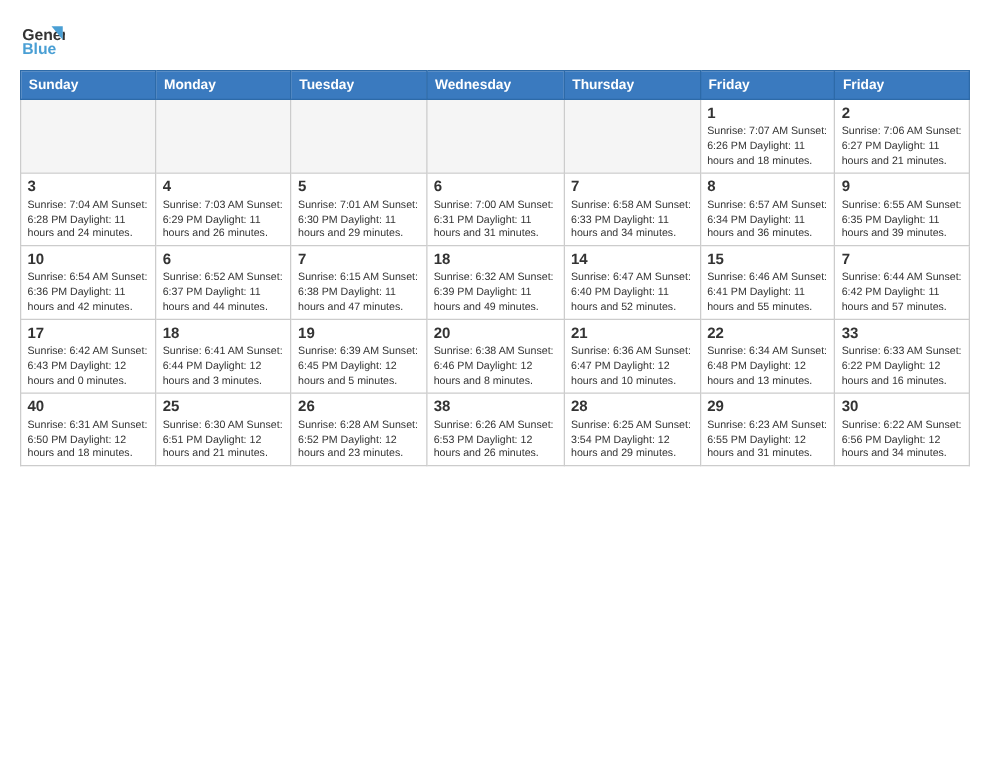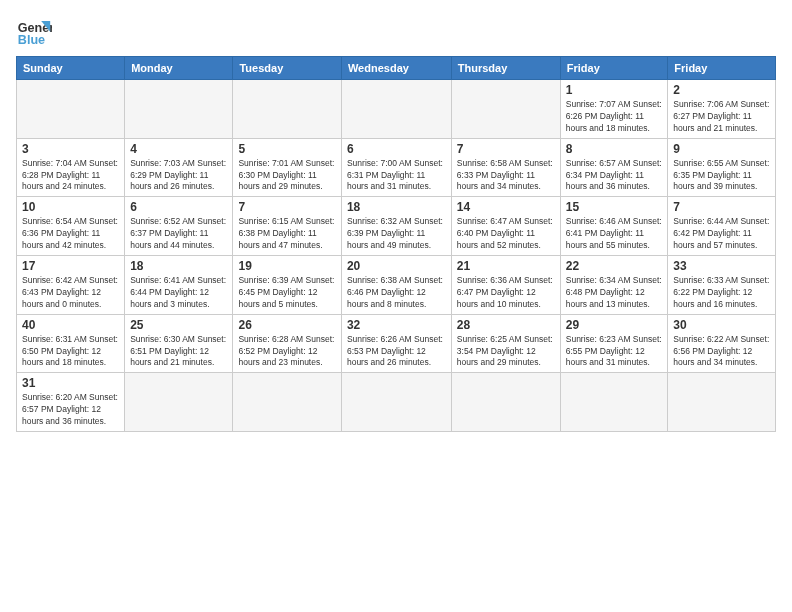--- a/index.html
+++ b/index.html
@@ -281,21 +281,21 @@
 Sunset: 6:51 PM
 Daylight: 12 hours and 21 minutes.</div>
           </td>
           <td>
             <span class="day-number">26</span>
             <div class="day-info">Sunrise: 6:28 AM
 Sunset: 6:52 PM
 Daylight: 12 hours and 23 minutes.</div>
           </td>
           <td>
-            <span class="day-number">32</span>
+            <span class="day-number">38</span>
             <div class="day-info">Sunrise: 6:26 AM
 Sunset: 6:53 PM
 Daylight: 12 hours and 26 minutes.</div>
           </td>
           <td>
             <span class="day-number">28</span>
             <div class="day-info">Sunrise: 6:25 AM
 Sunset: 3:54 PM
 Daylight: 12 hours and 29 minutes.</div>
           </td>
@@ -304,30 +304,16 @@
             <div class="day-info">Sunrise: 6:23 AM
 Sunset: 6:55 PM
 Daylight: 12 hours and 31 minutes.</div>
           </td>
           <td>
             <span class="day-number">30</span>
             <div class="day-info">Sunrise: 6:22 AM
 Sunset: 6:56 PM
 Daylight: 12 hours and 34 minutes.</div>
           </td>
-        </tr>
-        <tr class="last-row">
-          <td>
-            <span class="day-number">31</span>
-            <div class="day-info">Sunrise: 6:20 AM
-Sunset: 6:57 PM
-Daylight: 12 hours and 36 minutes.</div>
-          </td>
-          <td class="empty"></td>
-          <td class="empty"></td>
-          <td class="empty"></td>
-          <td class="empty"></td>
-          <td class="empty"></td>
-          <td class="empty"></td>
         </tr>
       </tbody>
   </table>
 </div>
 
 </body></html>

